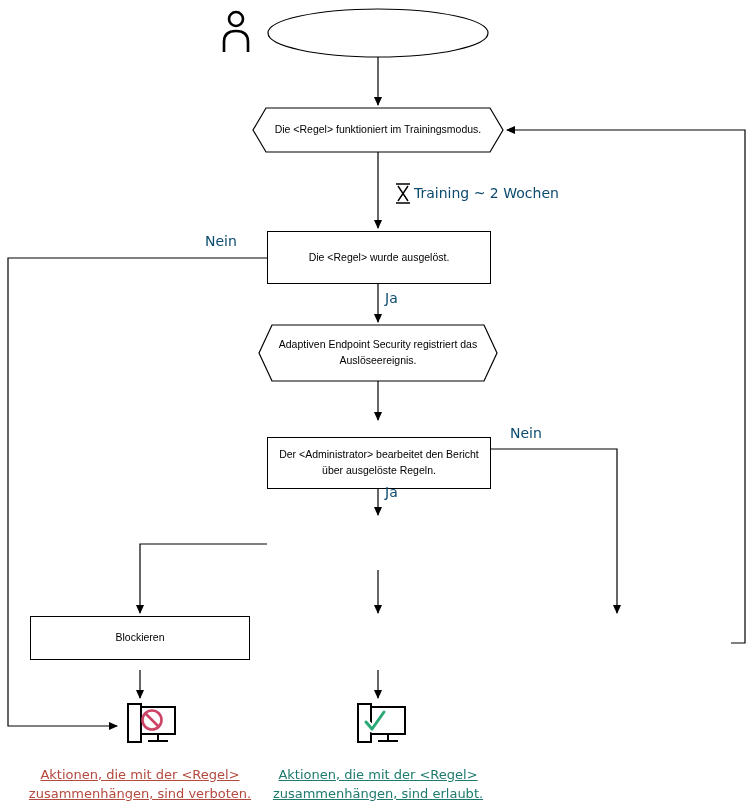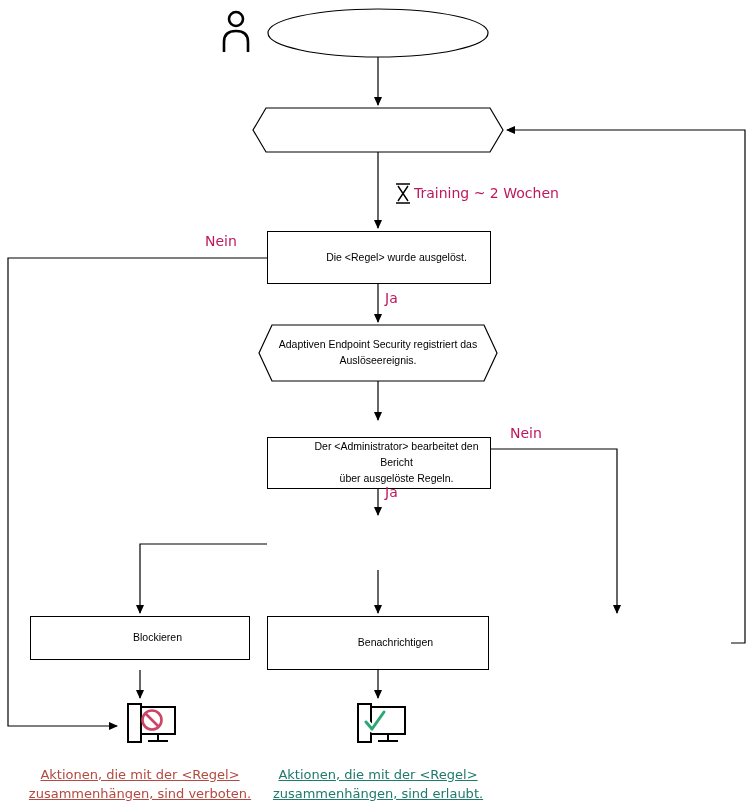--- a/index.html
+++ b/index.html
@@ -9,23 +9,23 @@
     background: #fff; overflow: hidden;
     font-family: "Liberation Sans", sans-serif;
   }
   .layer { position: absolute; inset: 0; z-index: 1; }
   .txt {
     position: absolute; z-index: 2;
     display: flex; align-items: center; justify-content: center;
     text-align: center; white-space: pre-line;
     color: #000; font-size: 10.5px; line-height: 1.5;
   }
-  .box { border: 1px solid #000; background: #fff; padding-left: 35px; }
+  .box { border: 1px solid #000; background: #fff; }
   .lbl {
-    position: absolute; z-index: 2; color: #be185d;
+    position: absolute; z-index: 2; color: #0c4a6e;
     font-family: "DejaVu Sans", sans-serif; font-size: 14px;
   }
   .cap {
     position: absolute; z-index: 2; text-align: center; white-space: pre-line;
     font-family: "DejaVu Sans", sans-serif; font-size: 13px; line-height: 1.45; text-decoration: underline;
   }
 </style>
 </head>
 <body>
 
@@ -85,33 +85,33 @@
         <path d="M388 734 V740 M378 741 H398" fill="none"></path>
       </g>
       <g>
         <polyline points="366,722 372,729 384,712" fill="none" stroke="#fff" stroke-width="7" stroke-linecap="round" stroke-linejoin="round"></polyline>
         <polyline points="366,722 372,729 384,712" fill="none" stroke-width="3" stroke-linecap="round" stroke-linejoin="round" stroke="#2aa876"></polyline>
       </g>
     </g>
   </svg>
 
 
+  <div class="txt" style="left:258px; top:108px; width:240px; height:44px;">Die &lt;Regel&gt; funktioniert im Trainingsmodus.</div>
 
   <div class="txt box" style="left:267px; top:231px; width:224px; height:53px;">Die &lt;Regel&gt; wurde ausgelöst.</div>
 
   <div class="txt" style="left:262px; top:325px; width:232px; height:56px;">Adaptiven Endpoint Security registriert das
 Auslöseereignis.</div>
 
   <div class="txt box" style="left:267px; top:437px; width:224px; height:52px;">Der &lt;Administrator&gt; bearbeitet den Bericht
 über ausgelöste Regeln.</div>
 
 
   <div class="txt box" style="left:30px; top:616px; width:220px; height:44px;">Blockieren</div>
 
-  <div class="txt box" style="left:267px; top:616px; width:222px; height:54px;">Benachrichtigen</div>
 
 
   <div class="lbl" style="left:414px; top:185px;">Training ~ 2 Wochen</div>
 
   <div class="lbl" style="left:205px; top:233px;">Nein</div>
 
   <div class="lbl" style="left:385px; top:290px;">Ja</div>
 
   <div class="lbl" style="left:510px; top:425px;">Nein</div>
 

